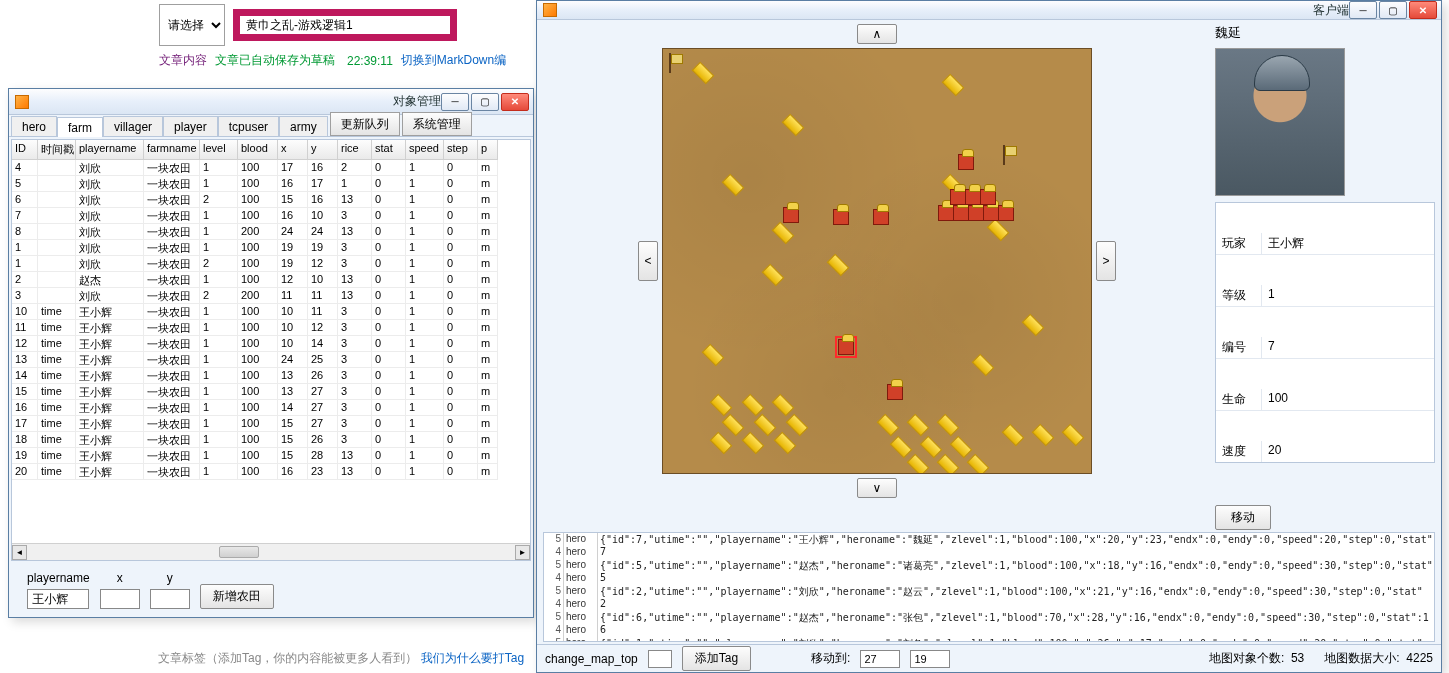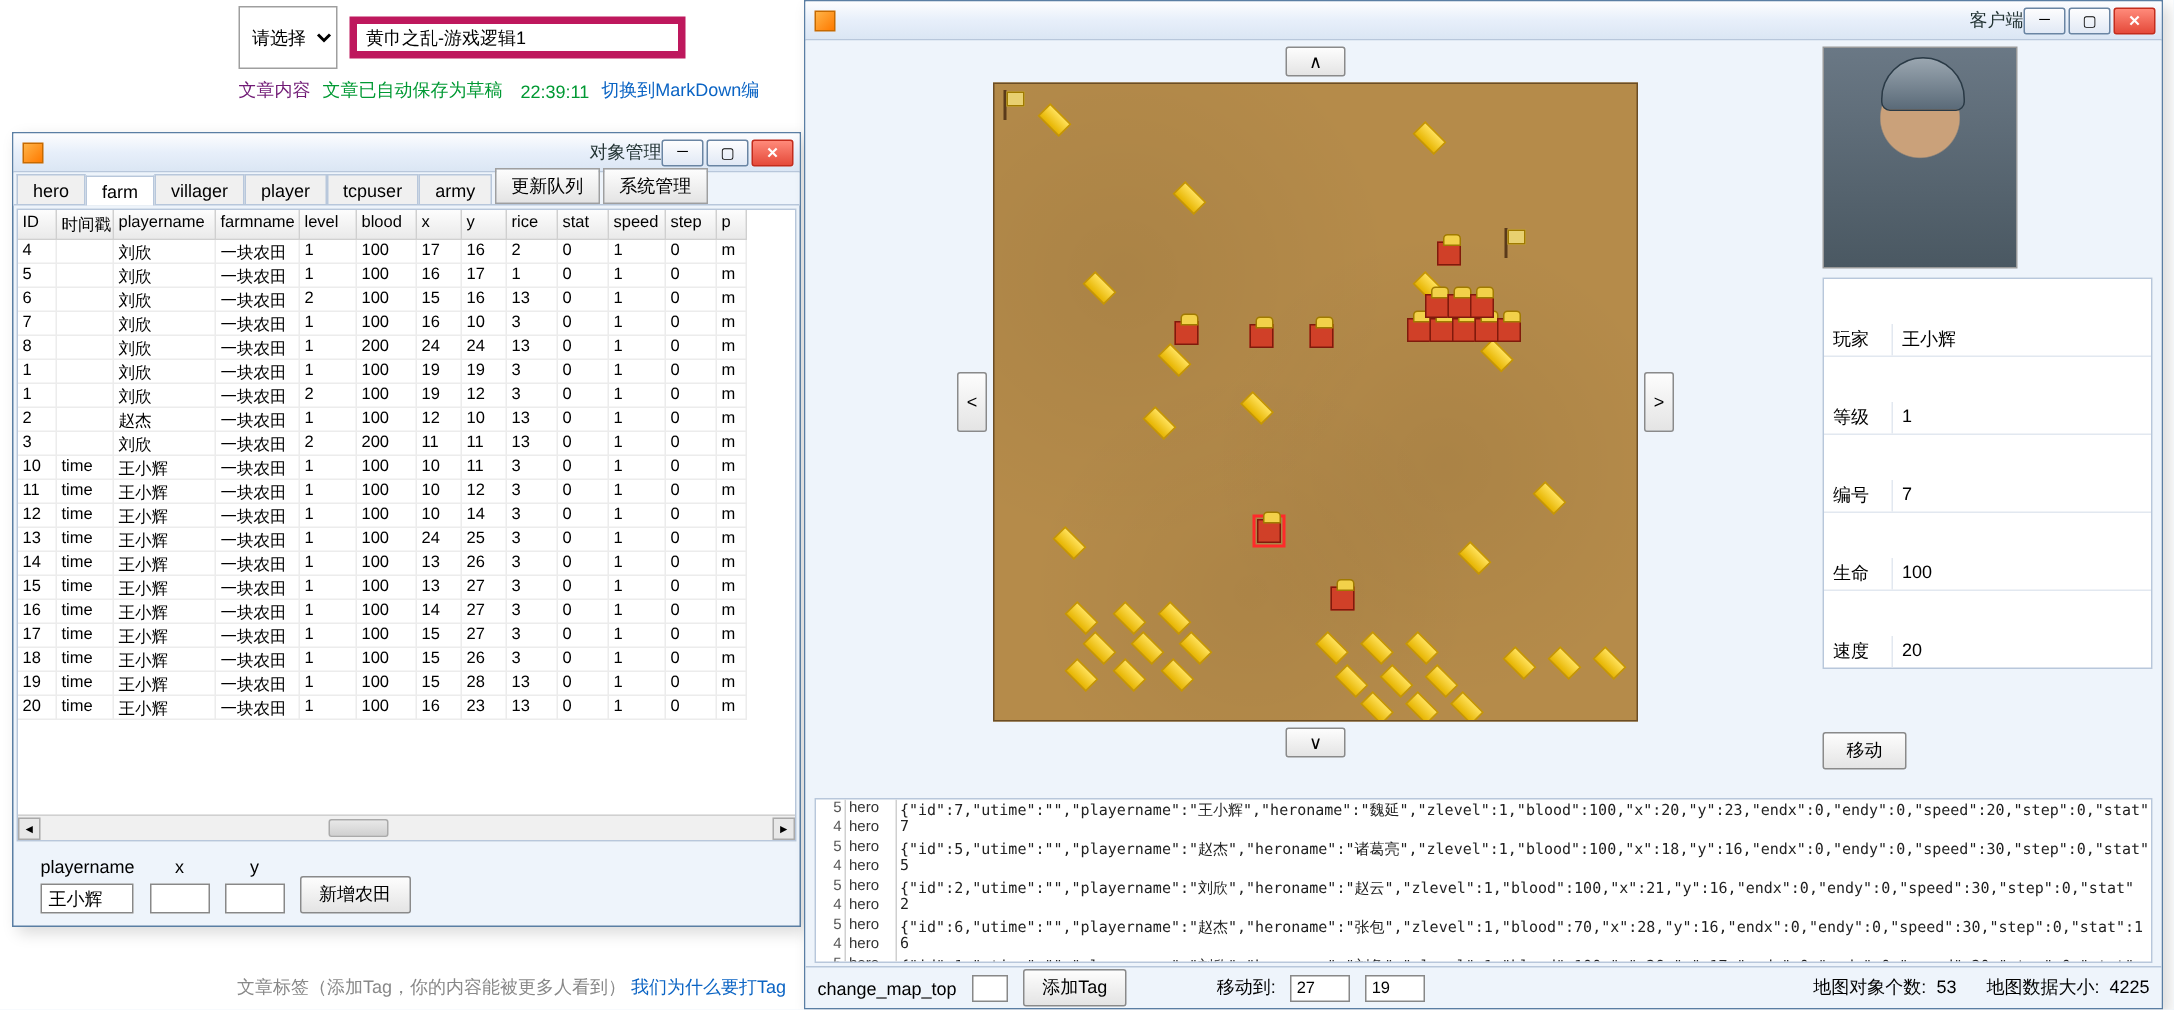--- a/index.html
+++ b/index.html
@@ -3,21 +3,21 @@
 <meta charset="utf-8">
 <style>
 * { box-sizing: border-box; margin: 0; padding: 0; font-family: "Microsoft YaHei", SimSun, sans-serif; font-size: 12px; }
 body { background: #fff; width: 1449px; height: 673px; position: relative; overflow: hidden; }
 
 
 .bg-editor { position: absolute; top: 0; left: 155px; right: 0; padding: 4px; color: #333; }
 .bg-row { display: flex; align-items: center; gap: 8px; margin-bottom: 6px; }
 .bg-label { color: #701a75; }
 .bg-select { border: 1px solid #9f9f9f; padding: 12px 4px; background: #fff; }
-.bg-input { border: 5px solid #be185d; padding: 2px 6px; width: 224px; }
+.bg-input { border: 7px solid #be185d; padding: 2px 6px; width: 224px; }
 .bg-link { color: #0b64c4; cursor: pointer; }
 .bg-save { color: #009933; margin-right: 4px; }
 .bg-time { color: #009933; }
 .bg-footer { position: absolute; left: 158px; bottom: 6px; color: #888; }
 .bg-footer a { color: #0b64c4; }
 
 
 .win { position: absolute; border: 1px solid #5a7ea3; background: #eef4fb; box-shadow: 4px 4px 10px rgba(0,0,0,0.15); display: flex; flex-direction: column; }
 .titlebar { height: 26px; background: linear-gradient(#fdfdfe,#e7effa 50%,#dbe6f4); display: flex; align-items: center; padding: 0 4px 0 6px; border-bottom: 1px solid #b8c7db; }
 .titlebar .t-icon { width: 14px; height: 14px; background: linear-gradient(135deg,#ffb347,#ff7a00); border: 1px solid #c76a00; margin-right: 5px; }
@@ -541,20 +541,21 @@
               <div class="unit" style="left: 224px; top: 335px;"></div>
               <div class="unit sel" style="left: 175px; top: 290px;"></div>
               <div class="flag" style="left: 4px; top: 4px;"></div>
               <div class="flag" style="left: 338px; top: 96px;"></div>
             </div>
           <button class="arrow-btn" style="width:20px;height:40px">&gt;</button>
         </div>
         <button class="arrow-btn">∨</button>
       </div>
       <div class="info-col">
+        <div class="hero-name">魏延</div>
         <div class="portrait"></div>
         <div class="info-tbl" id="hero-rows">
             <div class="row">
               <div class="k">玩家</div>
               <div class="v">王小辉</div>
             </div>
             <div class="row">
               <div class="k">等级</div>
               <div class="v">1</div>
             </div>

